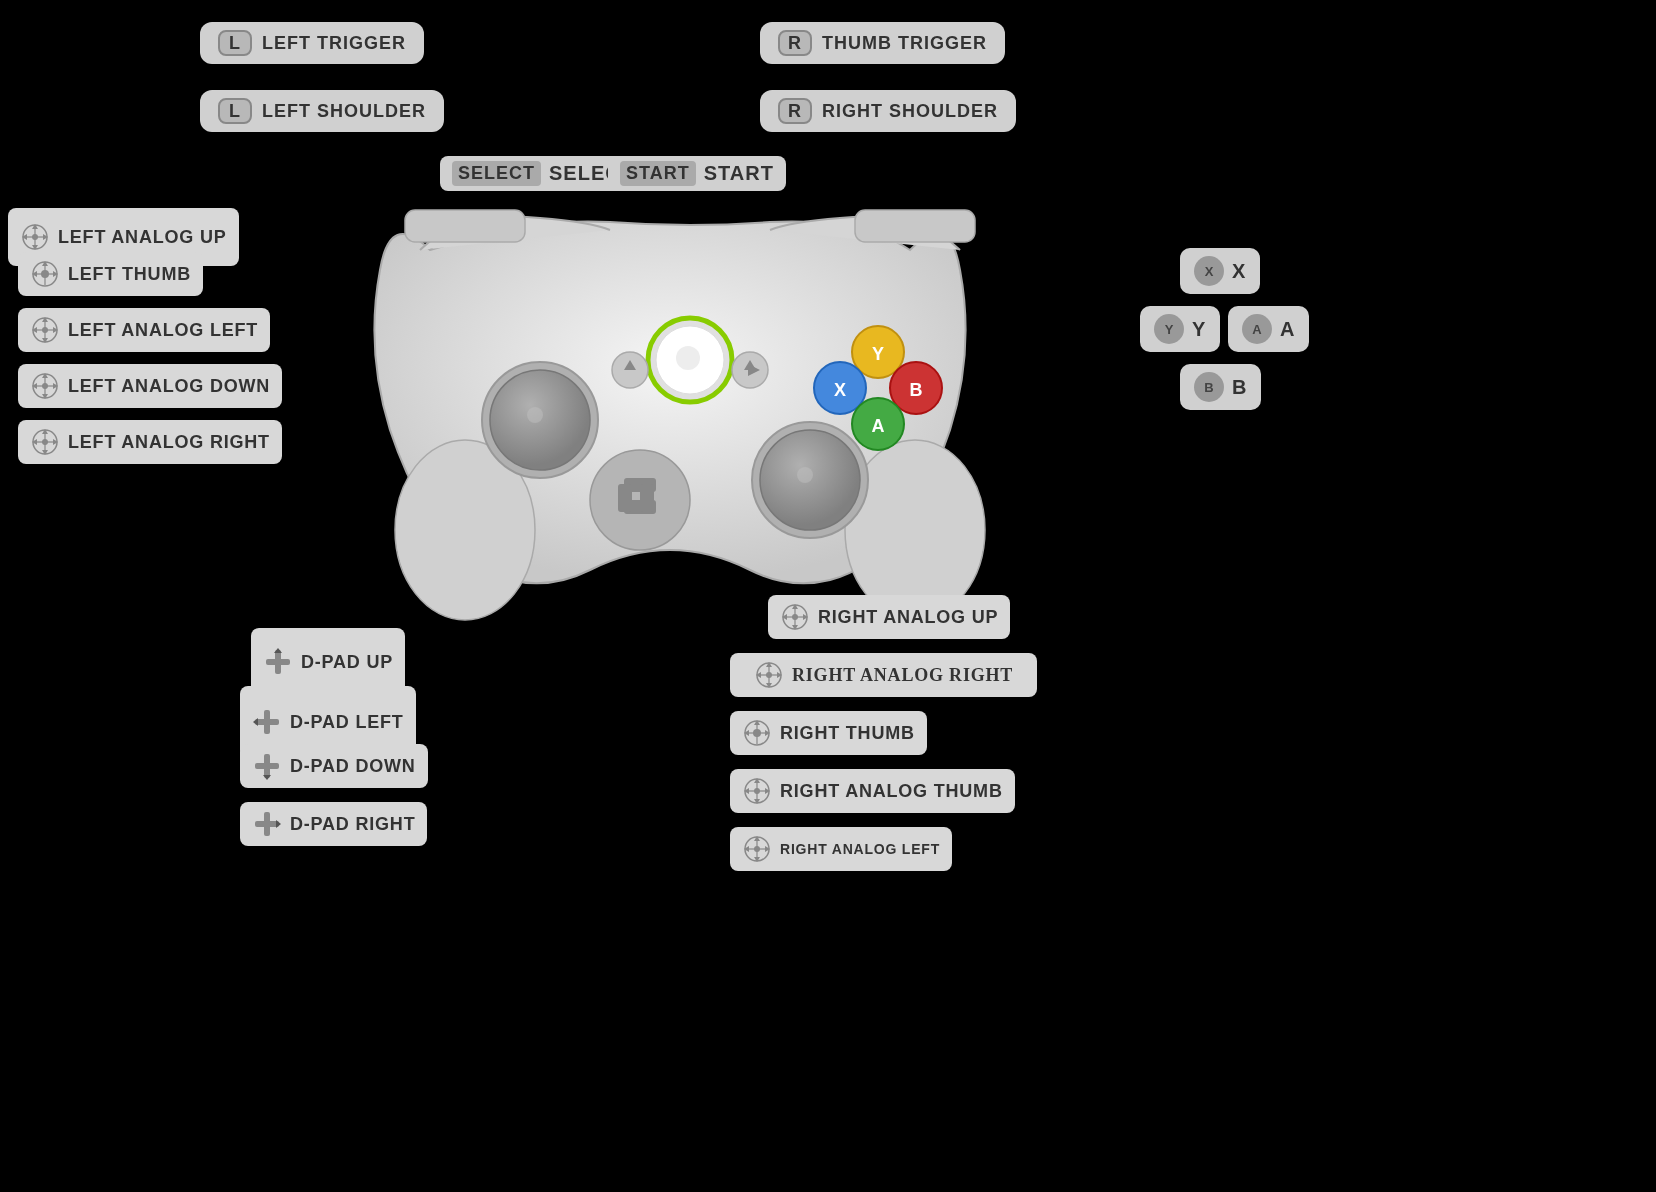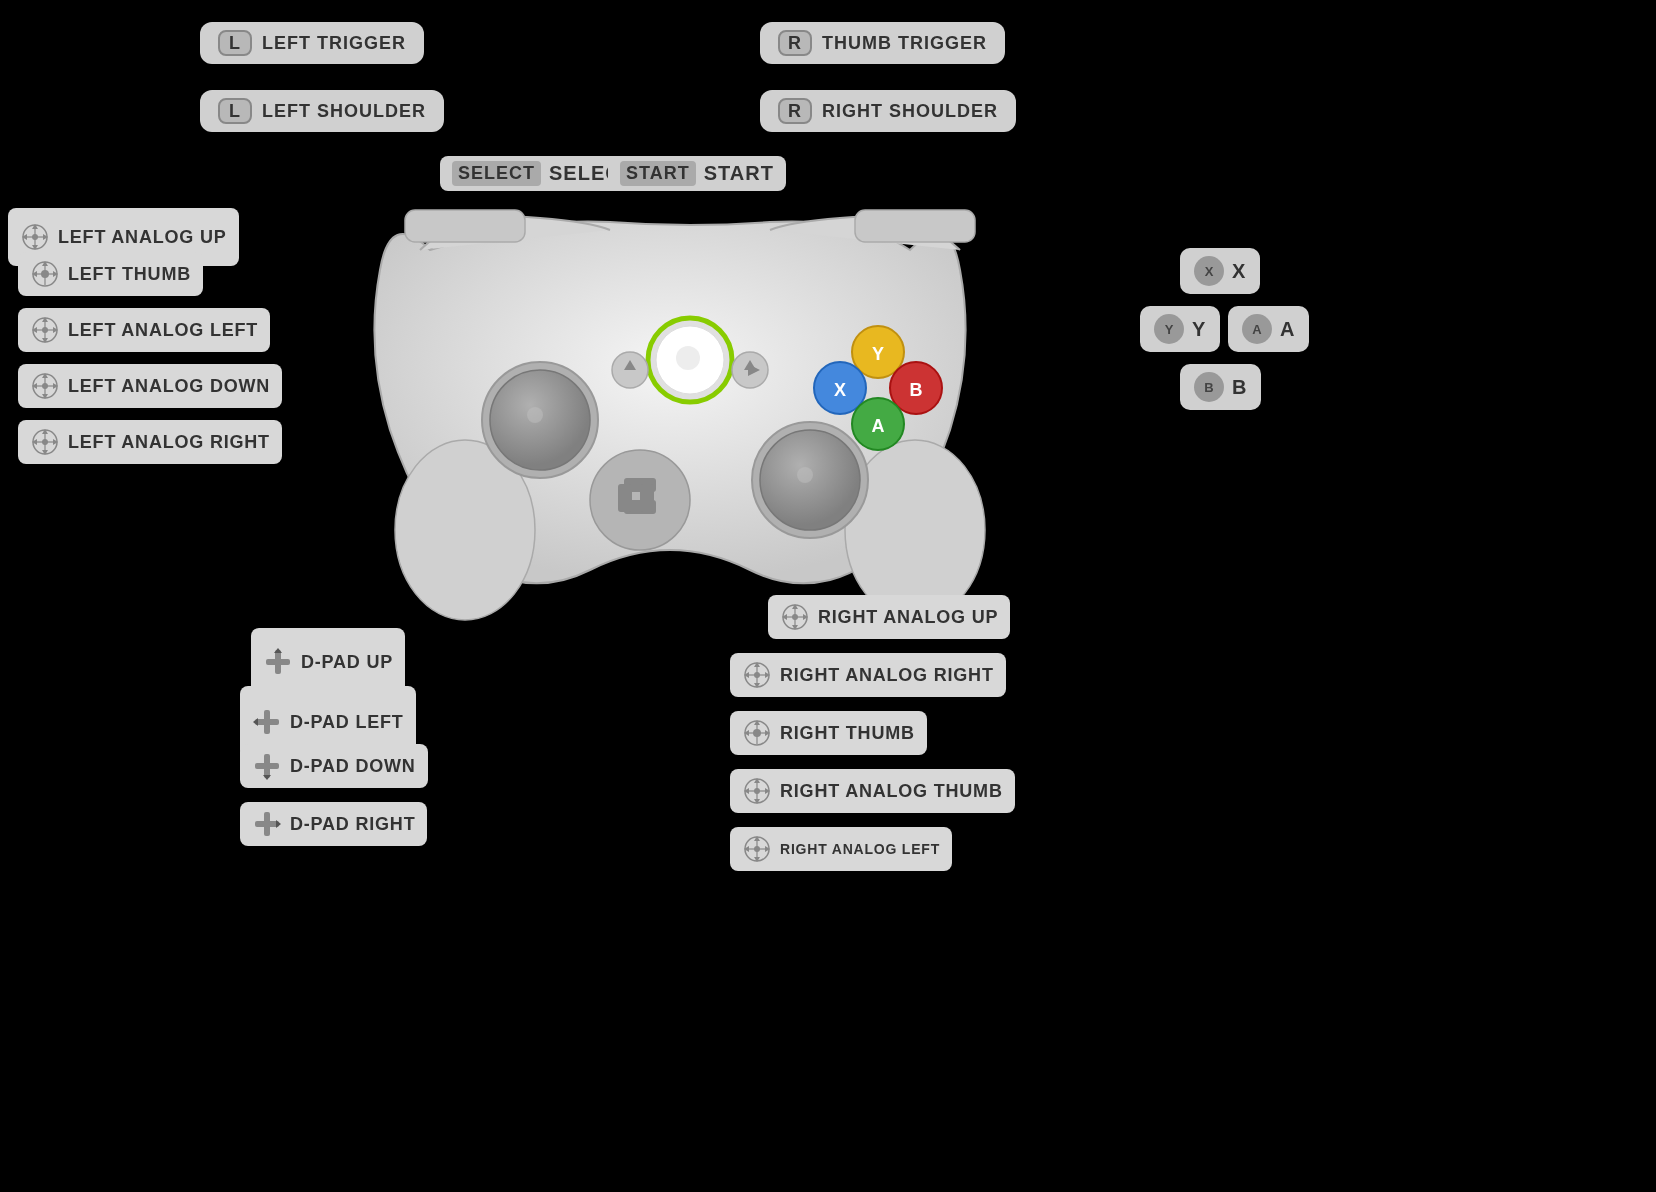--- a/index.html
+++ b/index.html
@@ -318,21 +318,21 @@
     <line x1="4" y1="15" x2="26" y2="15" stroke="#888" stroke-width="1.2"></line>
     <circle cx="15" cy="15" r="3" fill="#888"></circle>
     <polygon points="15,2 12,7 18,7" fill="#888"></polygon>
     <polygon points="15,28 12,23 18,23" fill="#888"></polygon>
     <polygon points="2,15 7,12 7,18" fill="#888"></polygon>
     <polygon points="28,15 23,12 23,18" fill="#888"></polygon>
   </svg>
   <span style="font-size:18px; font-weight:600; color:#333; letter-spacing:0.8px;">RIGHT ANALOG UP</span>
 </div>
 
-<div class="label-box" style="position:absolute; left:730px; top:653px; padding:7px 12px;">
+<div class="label-box" style="position:absolute; left:730px; top:653px; padding:7px 24px;font-family:Liberation Serif, serif;">
   <svg class="analog-icon" viewBox="0 0 30 30">
     <circle cx="15" cy="15" r="12" fill="none" stroke="#888" stroke-width="1.5"></circle>
     <line x1="15" y1="4" x2="15" y2="26" stroke="#888" stroke-width="1.2"></line>
     <line x1="4" y1="15" x2="26" y2="15" stroke="#888" stroke-width="1.2"></line>
     <circle cx="15" cy="15" r="3" fill="#888"></circle>
     <polygon points="15,2 12,7 18,7" fill="#888"></polygon>
     <polygon points="15,28 12,23 18,23" fill="#888"></polygon>
     <polygon points="2,15 7,12 7,18" fill="#888"></polygon>
     <polygon points="28,15 23,12 23,18" fill="#888"></polygon>
   </svg>

